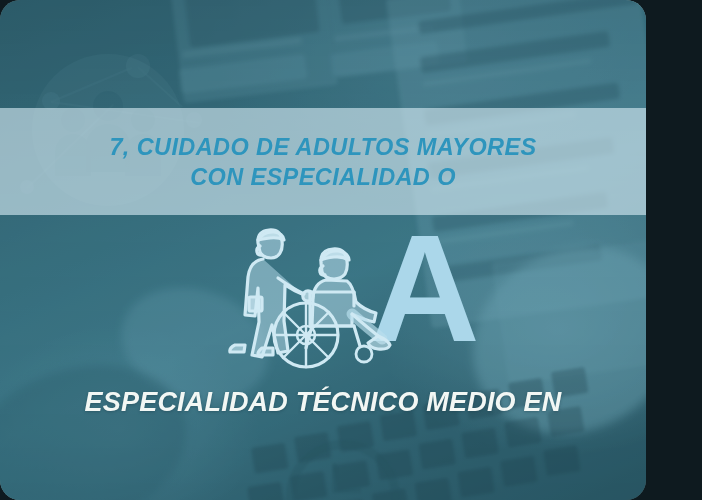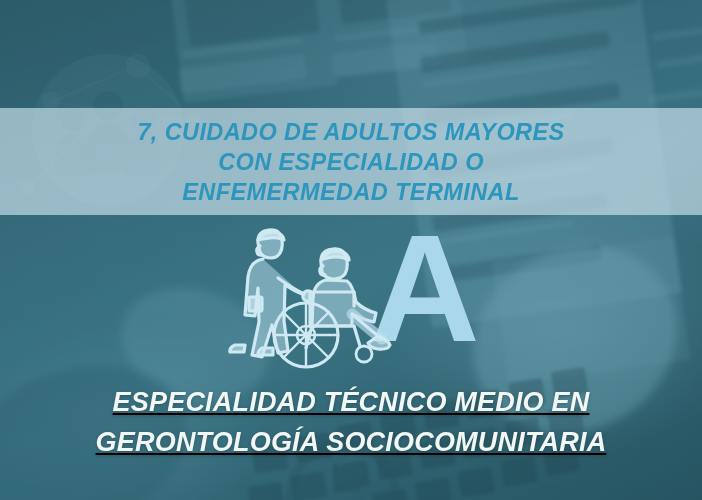--- a/index.html
+++ b/index.html
@@ -2,25 +2,26 @@
 <html><head>
 <meta charset="utf-8">
 <style>
   html, body {
     margin: 0;
     padding: 0;
     background: #0e1a1f;
   }
   .poster {
     position: relative;
-    width: 702px;
+    width: 646px;
     height: 500px;
     overflow: hidden;
     font-family: "Liberation Sans", sans-serif;
     background: #404040;
+    border-radius: 20px;
   }
 
   
   .bg-photo {
     position: absolute;
     inset: 0;
     background:
       
       radial-gradient(ellipse 260px 180px at 560px 330px, rgba(200,230,240,0.40), rgba(200,230,240,0) 70%),
       radial-gradient(ellipse 200px 150px at 120px 430px, rgba(180,215,230,0.28), rgba(180,215,230,0) 70%),
@@ -171,22 +172,21 @@
   }
 
   
   .bottom-text {
     position: absolute;
     left: 0; right: 0;
     top: 386px;
     display: flex;
     flex-direction: column;
     align-items: center;
-    gap: 7px;
-    text-decoration: underline;
+    gap: 17px;
   }
   .bottom-line {
     font-style: italic;
     font-weight: bold;
     font-size: 27px;
     line-height: 33px;
     letter-spacing: 0.2px;
     color: #f2f7f4;
     white-space: nowrap;
     text-shadow: 0 1px 3px rgba(20,50,60,0.35);
@@ -284,21 +284,20 @@
     </div>
   </div>
 
   <div class="tint"></div>
   <div class="tint2"></div>
 
   <div class="title-band">
     <div class="band-inner">
       <div class="title-line">7, CUIDADO DE ADULTOS MAYORES</div>
       <div class="title-line">CON ESPECIALIDAD O</div>
-      <div class="title-line">ENFEMERMEDAD TERMINAL</div>
     </div>
   </div>
 
   <div class="illustration">
     <div class="big-letter">A</div>
     <svg class="wheelchair-svg" width="190" height="160" viewBox="0 0 190 160" fill="none" stroke="#cfe9f3" stroke-width="3.2" stroke-linecap="round" stroke-linejoin="round">
 
       <path d="M30 25 q-1 -12 11 -13 q12 -1 13 11 q1 7 -2 12 q-3 5 -9 5 q-8 0 -11 -6 z" fill="rgba(186,222,236,0.55)"></path>
       <path d="M30 22 q6 -9 16 -8 q9 1 10 8 q-6 -3 -14 -2 q-8 1 -12 2 z" fill="rgba(210,236,246,0.75)"></path>
       <path d="M32 28 q-4 2 -3 6 q1 4 5 3"></path>
@@ -338,16 +337,15 @@
         <path d="M55 94 l46 46"></path>
         <path d="M101 94 l-46 46"></path>
       </g>
 
       <circle cx="136" cy="136" r="8" fill="none" stroke-width="2.8"></circle>
     </svg>
   </div>
 
   <div class="bottom-text">
     <div class="bottom-line">ESPECIALIDAD TÉCNICO MEDIO EN</div>
-    <div class="bottom-line">GERONTOLOGÍA SOCIOCOMUNITARIA</div>
   </div>
 
 </div>
 
 </body></html>

